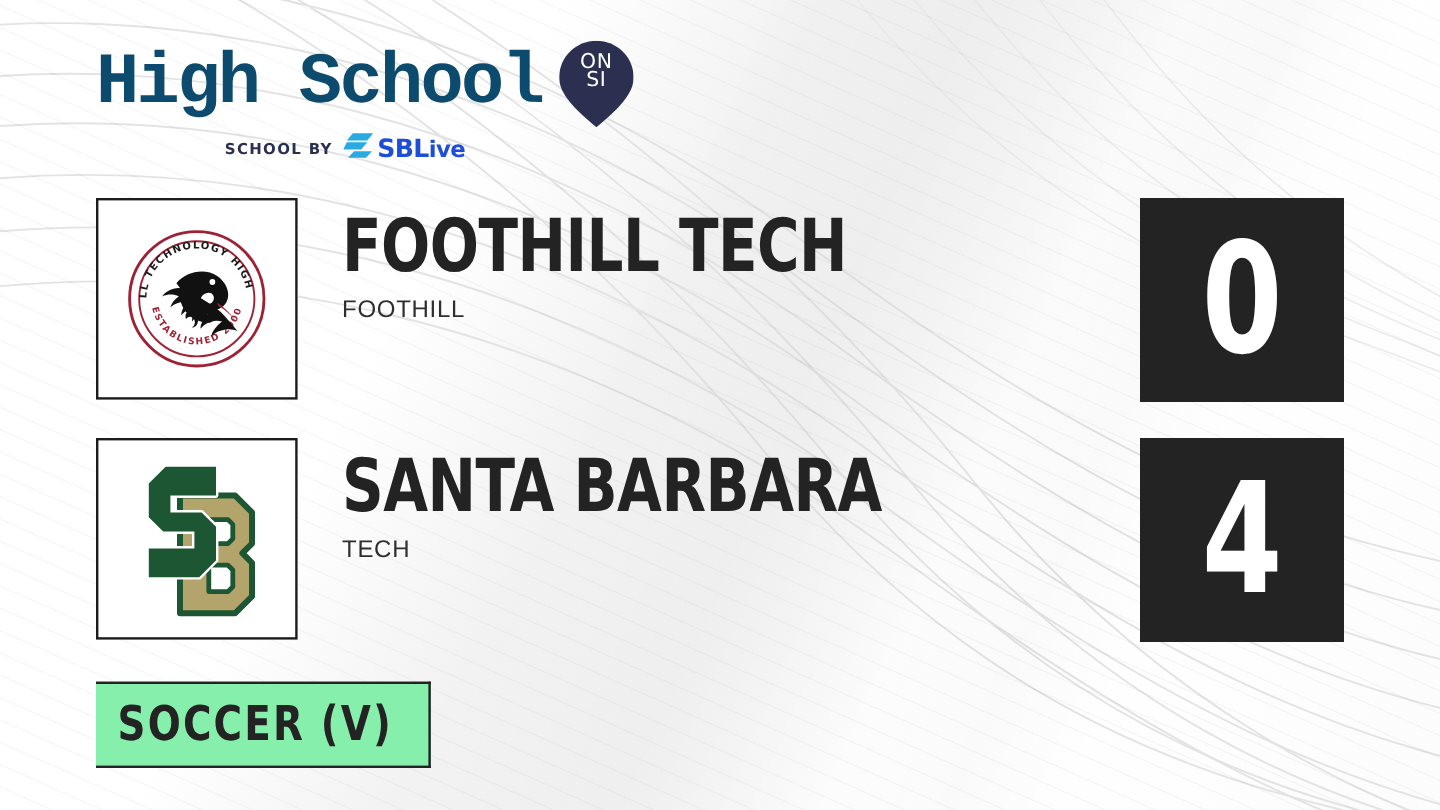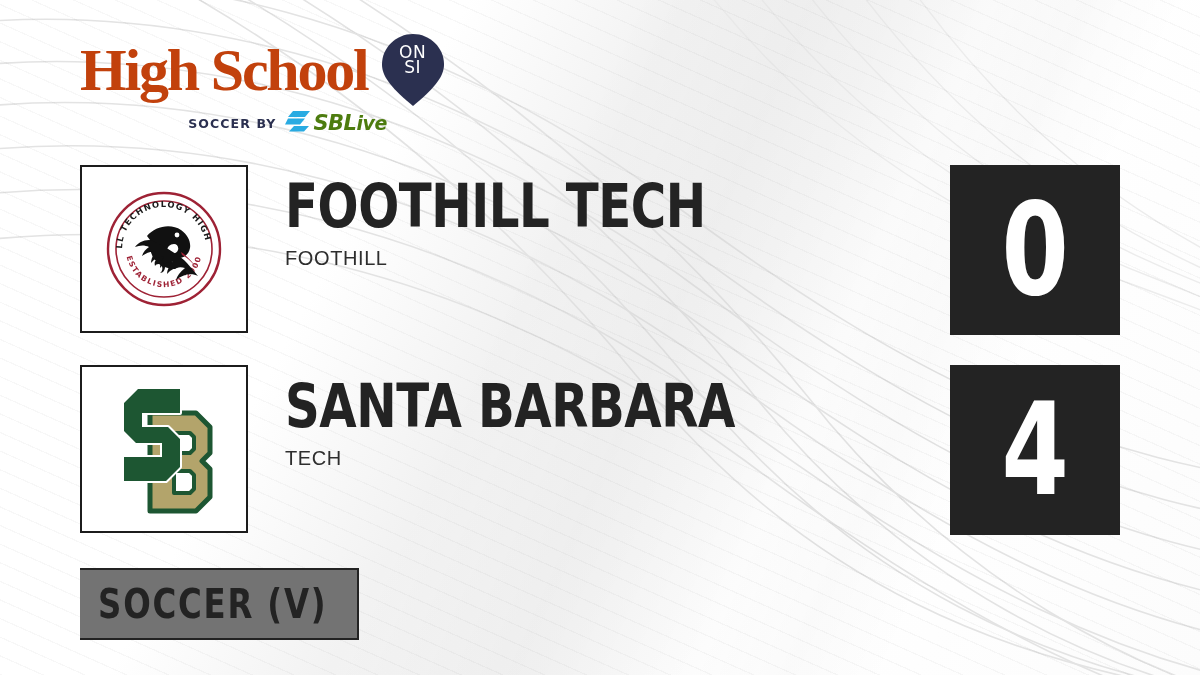--- a/index.html
+++ b/index.html
@@ -31,43 +31,43 @@
   .bg-band2{
     position:absolute;top:-200px;left:820px;width:180px;height:1200px;
     background:linear-gradient(90deg,rgba(0,0,0,0.0),rgba(0,0,0,0.02),rgba(0,0,0,0.0));
     transform:rotate(24deg);
   }
 
   
   .header{position:absolute;left:80px;top:34px;}
   .hs-row{display:flex;align-items:center;}
   .hs-title{
-    font-family:Liberation Serif, serif;
+    font-family:Liberation Mono, monospace;
     font-weight:700;font-size:60px;line-height:62px;
-    letter-spacing:-2.2px;color:#c2410c;
+    letter-spacing:-2.2px;color:#0c4a6e;
   }
   .pin{margin-left:14px;position:relative;width:62px;height:72px;}
   .pin svg{position:absolute;top:0;left:0;}
   .pin-text{
     position:absolute;left:0;top:11px;width:62px;text-align:center;
     color:#ffffff;font-family:"DejaVu Sans",sans-serif;font-weight:400;
     font-size:17px;line-height:15px;letter-spacing:.5px;
   }
   .powered{
     display:flex;align-items:center;justify-content:center;
     margin-top:4px;width:415px;
   }
   .powered-label{
     font-family:"DejaVu Sans",sans-serif;font-weight:700;font-size:12.5px;
     letter-spacing:1.1px;color:#2b3050;
   }
   .sbl-mark{margin-left:9px;margin-right:2px;display:inline-block;}
   .sbl-word{
     font-family:"DejaVu Sans",sans-serif;font-weight:700;font-size:21px;
-    letter-spacing:-.5px;color:#4d7c0f;font-style:italic;
+    letter-spacing:-.5px;color:#1d4ed8;
   }
   .sbl-word .lower{font-size:19px;}
 
   
   .team-row{position:absolute;left:80px;}
   .row-1{top:165px;}
   .row-2{top:365px;}
   .logo-box{
     position:absolute;left:0;top:0;width:168px;height:168px;
     background:#ffffff;border:2px solid #1c1c1c;box-sizing:border-box;
@@ -100,21 +100,21 @@
   .status{position:absolute;left:80px;top:568px;display:flex;height:72px;}
   .status-ft{
     width:87px;background:#232323;display:flex;align-items:center;justify-content:center;
   }
   .status-ft span{
     font-family:"DejaVu Sans Condensed","DejaVu Sans",sans-serif;
     font-weight:700;font-size:40px;color:#ffffff;letter-spacing:1px;
     transform:scaleX(.9);transform-origin:center;
   }
   .status-label{
-    width:279px;background:#737373;border:2px solid #232323;border-left:none;
+    width:279px;background:#86efac;border:2px solid #232323;border-left:none;
     box-sizing:border-box;display:flex;align-items:center;padding-left:18px;
   }
   .status-label span{
     font-family:"DejaVu Sans Condensed","DejaVu Sans",sans-serif;
     font-weight:700;font-size:40px;color:#232323;letter-spacing:2px;
     transform:scaleX(.9);transform-origin:left center;white-space:nowrap;
   }
 
   
   .crest{width:118px;height:118px;position:relative;}
@@ -164,21 +164,21 @@
         <svg width="62" height="72" viewBox="0 0 62 72">
           <path d="M31 0 C14 0 0 13.5 0 30.5 C0 44 12 56 31 72 C50 56 62 44 62 30.5 C62 13.5 48 0 31 0 Z" fill="#2b3050"></path>
         </svg>
         <div class="pin-text">
           <div>ON</div>
           <div>SI</div>
         </div>
       </div>
     </div>
     <div class="powered">
-      <span class="powered-label">SOCCER BY</span>
+      <span class="powered-label">SCHOOL BY</span>
       <span class="sbl-mark">
         <svg width="26" height="22" viewBox="0 0 26 22">
           <path d="M8 1 L25 1 L20 7 L3 7 Z" fill="#29abe2"></path>
           <path d="M3 8.5 L20 8.5 L15 14.5 L0 14.5 Z" fill="#29abe2"></path>
           <path d="M9 16 L24 16 L19 21.5 L4 21.5 Z" fill="#29abe2"></path>
         </svg>
       </span>
       <span class="sbl-word"><span>SBL</span><span class="lower">ive</span></span>
     </div>
   </div>

